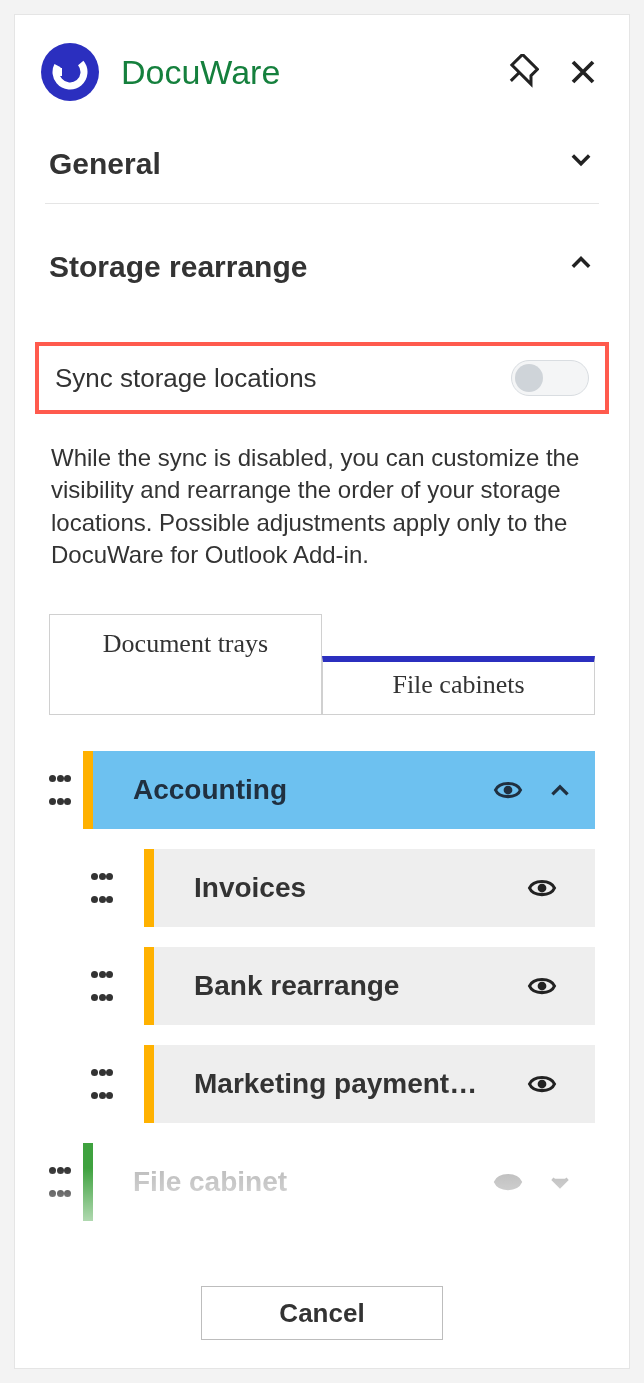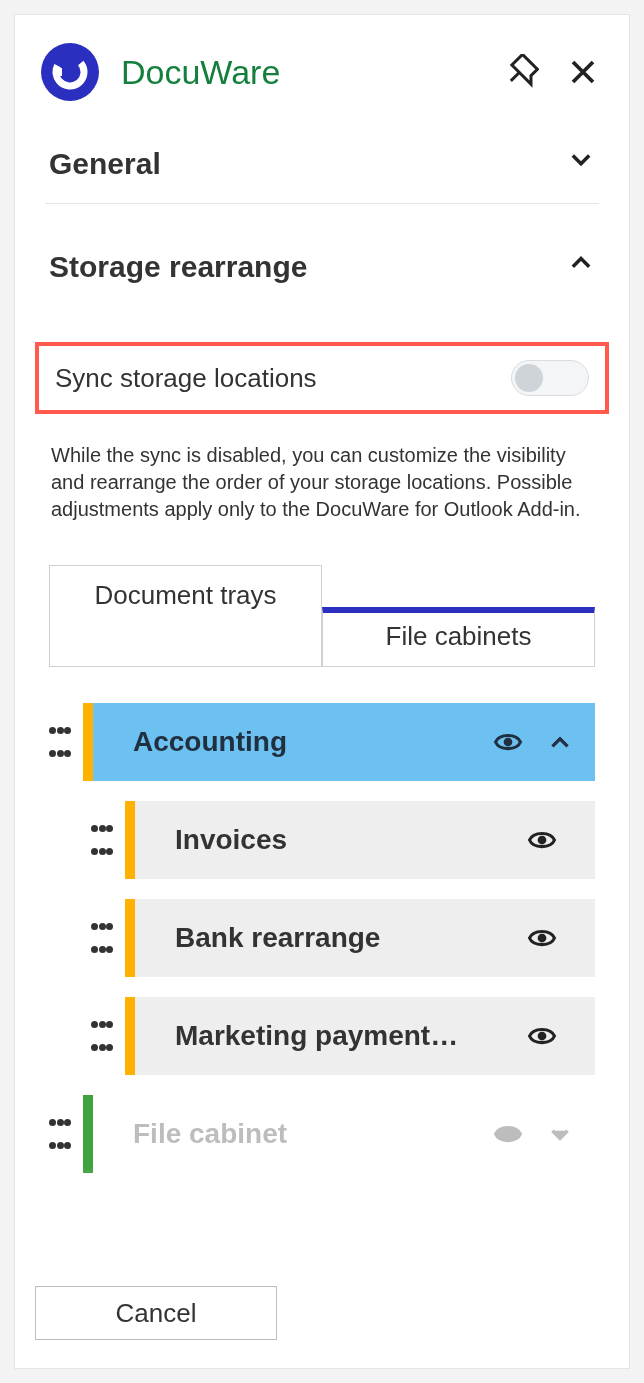--- a/index.html
+++ b/index.html
@@ -17,54 +17,54 @@
   .section { padding: 0 30px; }
   .section-header { display: flex; align-items: center; justify-content: space-between; padding: 40px 4px 22px 4px; cursor: pointer; }
   .section-header h2 { font-size: 30px; font-weight: 700; color: #333; margin-top: 6px; }
   .divider { height: 1px; background: #e5e5e5; margin: 0 30px; }
 
   .highlight-box { margin: 36px 20px 10px 20px; border: 4px solid #ff5a4d; padding: 14px 16px; display: flex; align-items: center; justify-content: space-between; }
   .highlight-box .lbl { font-size: 26px; color: #333; }
   .toggle { width: 78px; height: 36px; border-radius: 20px; background: #f4f5f6; border: 1px solid #d9dde1; position: relative; cursor: pointer; }
   .toggle .knob { position: absolute; left: 3px; top: 3px; width: 28px; height: 28px; border-radius: 50%; background: #cfd4d9; }
 
-  .desc { font-size: 20px; color: #333; line-height: 1.35; padding: 18px 36px 0 36px; }
+  .desc { font-size: 24px; color: #333; line-height: 1.35; padding: 18px 36px 0 36px; }
 
   .tabs { display: flex; margin: 42px 34px 0 34px; }
-  .tab { flex: 1; text-align: center; font-size: 26px; padding: 14px 0; border: 1px solid #d0d0d0; cursor: pointer; color: #333; background: #fff; }
+  .tab { flex: 1; text-align: center; font-size: 26px; padding: 14px 0; border: 1px solid #d0d0d0; cursor: pointer; color: #333; background: #fff; font-family: Liberation Serif, serif; }
   .tab.active { border-top: 6px solid #2b2fbf; padding-top: 8px; margin-top: 42px; }
 
   .tree { margin: 36px 34px 0 34px; }
   .row { display: flex; align-items: center; margin-bottom: 20px; }
   .handle { width: 22px; height: 30px; display: flex; flex-wrap: wrap; justify-content: space-between; align-content: space-between; margin-right: 12px; cursor: move; flex-shrink: 0; }
   .handle span { width: 7px; height: 7px; background: #333; border-radius: 50%; }
   .card { flex: 1; display: flex; align-items: center; height: 78px; position: relative; }
   .stripe { width: 10px; height: 100%; flex-shrink: 0; }
   .card-body { flex: 1; display: flex; align-items: center; padding: 0 18px 0 24px; height: 100%; }
   .card-label { font-size: 28px; font-weight: 700; flex: 1; white-space: nowrap; overflow: hidden; text-overflow: ellipsis; margin-left: 16px; }
   .eye { width: 34px; height: 34px; display: flex; align-items: center; justify-content: center; cursor: pointer; flex-shrink: 0; margin-right: 18px; }
   .chev { width: 34px; height: 34px; display: flex; align-items: center; justify-content: center; cursor: pointer; flex-shrink: 0; }
 
   .row.parent .card-body { background: #6dc1f0; }
   .row.parent .stripe { background: #ffb100; }
   .row.parent .card-label { color: #203040; }
 
-  .row.child { margin-left: 42px; }
+  .row.child { margin-left: 42px; gap: 19px; }
   .row.child .card-body { background: #eeeeee; }
   .row.child .stripe { background: #ffb100; }
   .row.child .card-label { color: #333; }
 
   .row.dim .stripe { background: #3fa23f; }
   .row.dim .card-body { background: #ffffff; }
   .row.dim .card-label { color: #bdbdbd; }
   .row.dim .eye svg path, .row.dim .chev svg path { fill: #bdbdbd; stroke: #bdbdbd; }
 
   .fade { position: absolute; left: 0; right: 0; bottom: 110px; height: 90px; background: linear-gradient(to bottom, rgba(255,255,255,0), #ffffff); pointer-events: none; }
 
-  .footer { position: absolute; left: 0; right: 0; bottom: 0; height: 110px; background: #ffffff; display: flex; align-items: center; gap: 34px; padding: 0 20px; }
+  .footer { position: absolute; left: 0; right: 0; bottom: 0; height: 110px; background: #ffffff; display: flex; align-items: center; justify-content: center; gap: 34px; padding: 0 20px; font-weight: bold; }
   .btn { width: 242px; height: 54px; font-size: 26px; display: flex; align-items: center; justify-content: center; cursor: pointer; }
   .btn.cancel { background: #fff; border: 1px solid #bdbdbd; color: #333; }
   .btn.save { background: #ffb100; color: #222; }
 </style>
 </head>
 <body>
 
 <div class="frame">
   <div class="header">
     <div class="logo">

